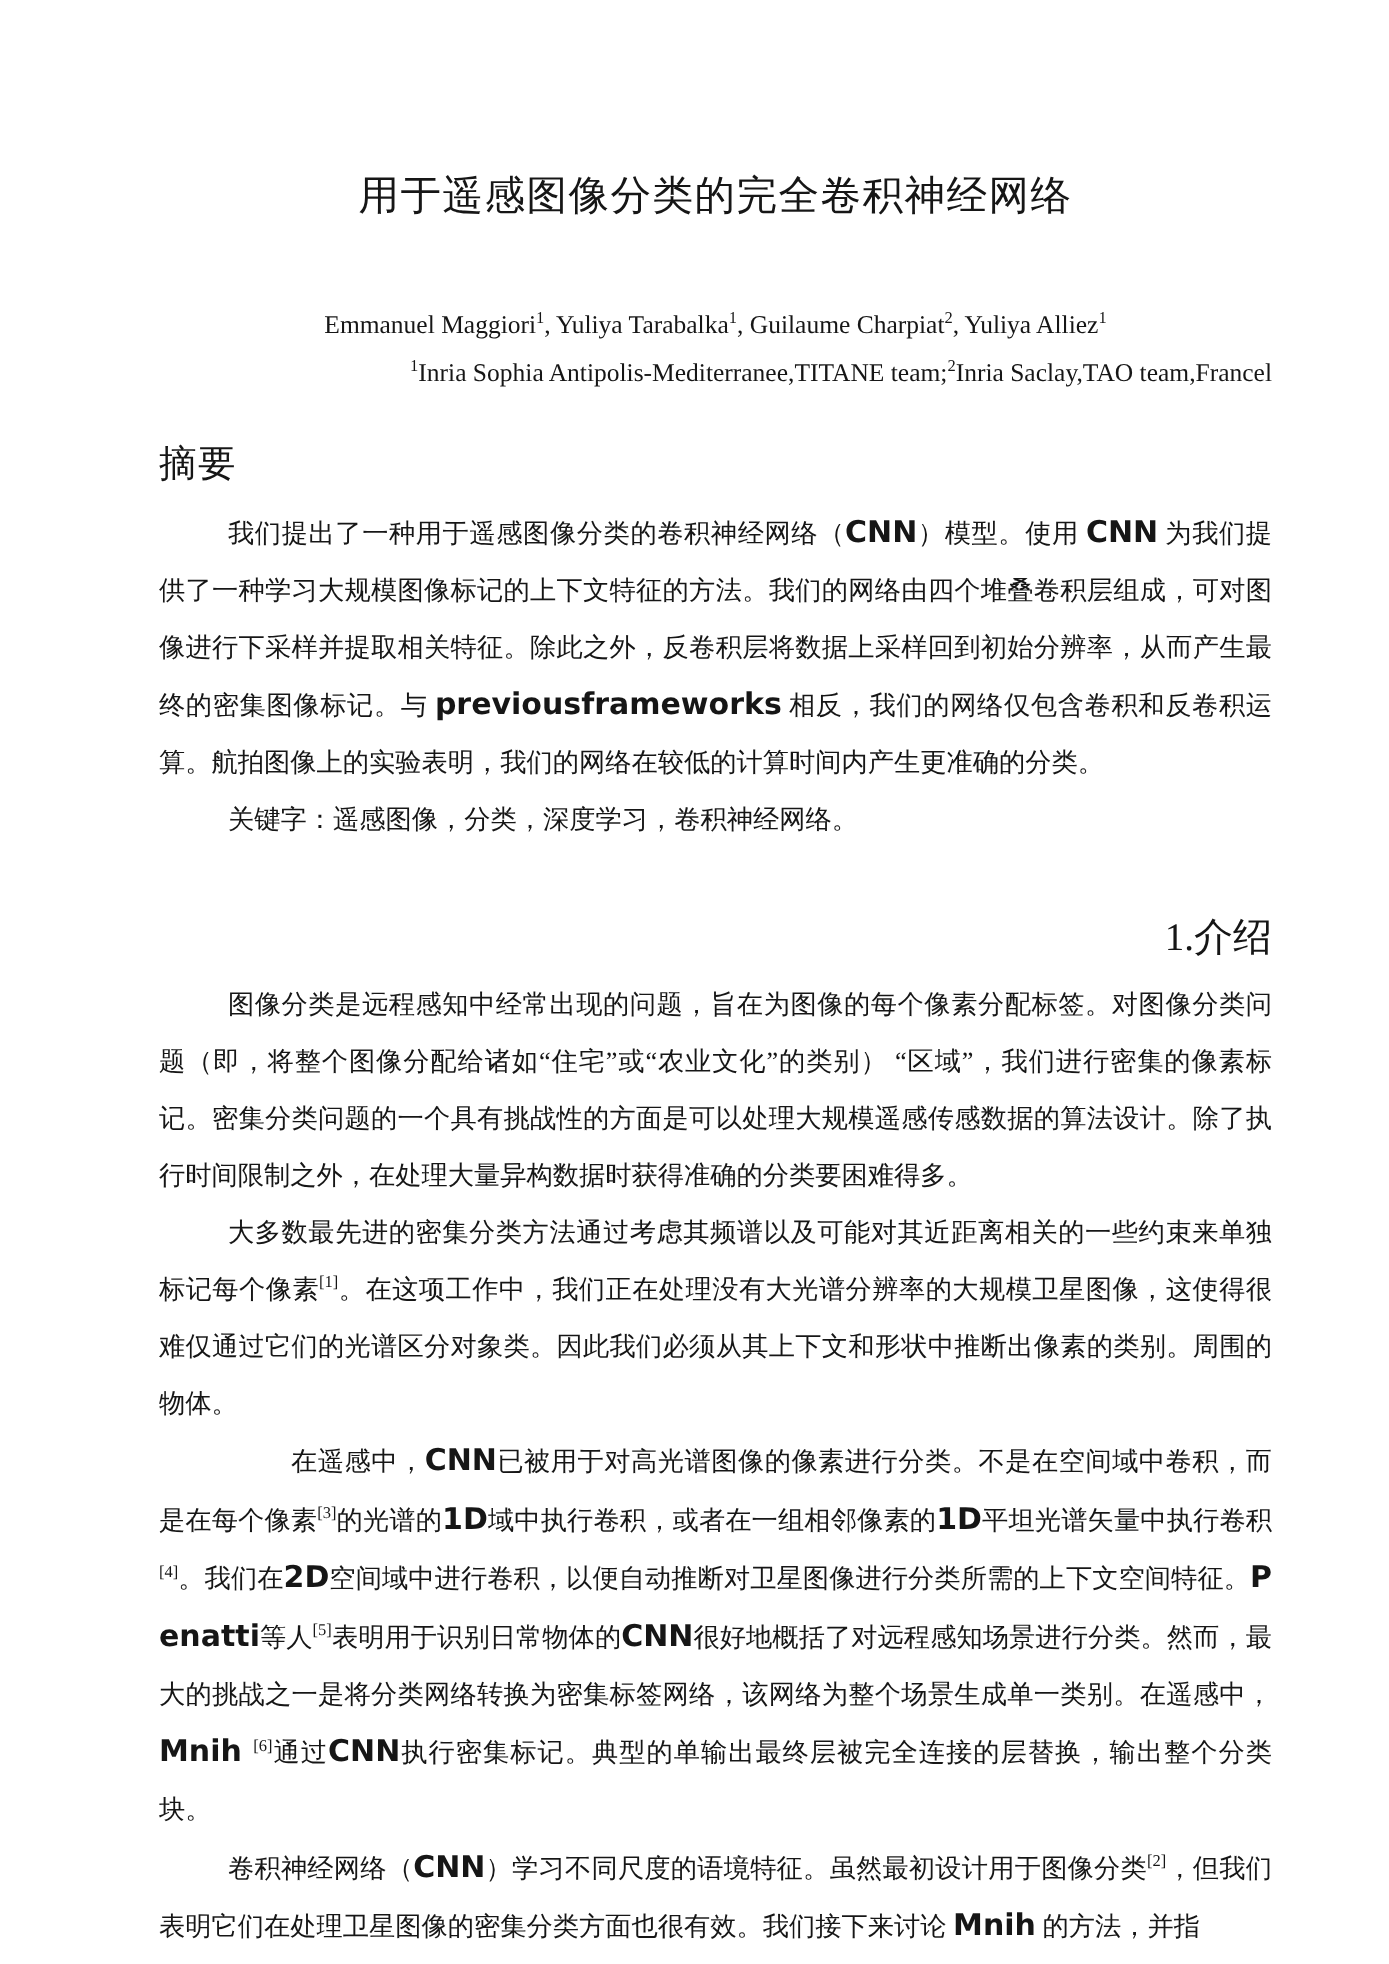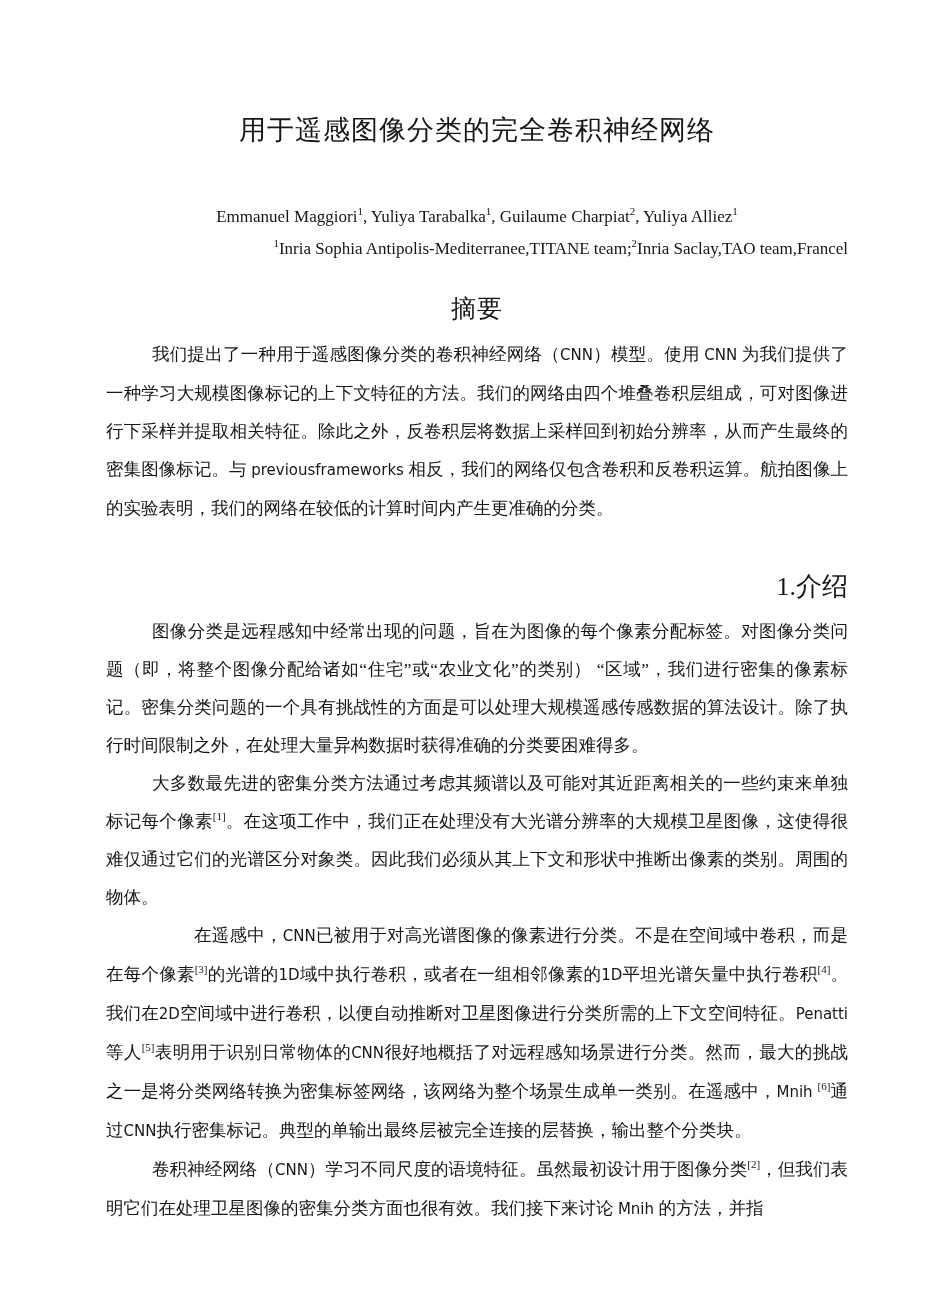--- a/index.html
+++ b/index.html
@@ -32,41 +32,42 @@
   .affil{
     margin:6px 0 0;
     font-size:17px;
     text-align:right;
     line-height:1.55;
   }
   .h-abstract{
     margin:30px 0 10px;
     font-size:25px;
     font-weight:400;
-    text-align:center;
+    text-align:left;
     letter-spacing:1px;
   }
   .h-intro{
     margin:42px 0 8px;
     font-size:26px;
     font-weight:400;
     text-align:right;
   }
   .para{
     margin:0;
     font-size:17.5px;
     line-height:38px;
     text-align:justify;
     word-break:break-all;
   }
   .indent-first{text-indent:46px;}
   .indent-large{text-indent:88px;}
   .lat{
     font-family:"DejaVu Sans","Liberation Sans",sans-serif;
-    font-size:15px;
+    font-size:20px;
+    font-weight:bold;
   }
   sup{
     font-size:11px;
     line-height:0;
     vertical-align:super;
   }
   .authors sup,.affil sup{font-size:11px;}
 </style>
 </head>
 <body>
@@ -76,20 +77,21 @@
   <h1 class="title">用于遥感图像分类的完全卷积神经网络</h1>
 
   <p class="authors"><span>Emmanuel Maggiori</span><sup>1</sup><span>, Yuliya Tarabalka</span><sup>1</sup><span>, Guilaume Charpiat</span><sup>2</sup><span>, Yuliya Alliez</span><sup>1</sup></p>
 
   <p class="affil"><sup>1</sup><span>Inria Sophia Antipolis-Mediterranee,TITANE team;</span><sup>2</sup><span>Inria Saclay,TAO team,Francel</span></p>
 
   <h2 class="h-abstract">摘要</h2>
 
   <div class="block">
       <p class="para indent-first"><span>我们提出了一种用于遥感图像分类的卷积神经网络（</span><span class="lat">CNN</span><span>）模型。使用 </span><span class="lat">CNN</span><span> 为我们提供了一种学习大规模图像标记的上下文特征的方法。我们的网络由四个堆叠卷积层组成，可对图像进行下采样并提取相关特征。除此之外，反卷积层将数据上采样回到初始分辨率，从而产生最终的密集图像标记。与 </span><span class="lat">previousframeworks</span><span> 相反，我们的网络仅包含卷积和反卷积运算。航拍图像上的实验表明，我们的网络在较低的计算时间内产生更准确的分类。</span></p>
+      <p class="para indent-first"><span>关键字：遥感图像，分类，深度学习，卷积神经网络。</span></p>
     </div>
 
   <h2 class="h-intro">1.介绍</h2>
 
   <div class="block">
       <p class="para indent-first"><span>图像分类是远程感知中经常出现的问题，旨在为图像的每个像素分配标签。对图像分类问题（即，将整个图像分配给诸如“住宅”或“农业文化”的类别） “区域”，我们进行密集的像素标记。密集分类问题的一个具有挑战性的方面是可以处理大规模遥感传感数据的算法设计。除了执行时间限制之外，在处理大量异构数据时获得准确的分类要困难得多。</span></p>
       <p class="para indent-first"><span>大多数最先进的密集分类方法通过考虑其频谱以及可能对其近距离相关的一些约束来单独标记每个像素</span><sup>[1]</sup><span>。在这项工作中，我们正在处理没有大光谱分辨率的大规模卫星图像，这使得很难仅通过它们的光谱区分对象类。因此我们必须从其上下文和形状中推断出像素的类别。周围的物体。</span></p>
       <p class="para indent-large"><span>在遥感中，</span><span class="lat">CNN</span><span>已被用于对高光谱图像的像素进行分类。不是在空间域中卷积，而是在每个像素</span><sup>[3]</sup><span>的光谱的</span><span class="lat">1D</span><span>域中执行卷积，或者在一组相邻像素的</span><span class="lat">1D</span><span>平坦光谱矢量中执行卷积</span><sup>[4]</sup><span>。我们在</span><span class="lat">2D</span><span>空间域中进行卷积，以便自动推断对卫星图像进行分类所需的上下文空间特征。</span><span class="lat">Penatti</span><span>等人</span><sup>[5]</sup><span>表明用于识别日常物体的</span><span class="lat">CNN</span><span>很好地概括了对远程感知场景进行分类。然而，最大的挑战之一是将分类网络转换为密集标签网络，该网络为整个场景生成单一类别。在遥感中，</span><span class="lat">Mnih </span><sup>[6]</sup><span>通过</span><span class="lat">CNN</span><span>执行密集标记。典型的单输出最终层被完全连接的层替换，输出整个分类块。</span></p>
       <p class="para indent-first"><span>卷积神经网络（</span><span class="lat">CNN</span><span>）学习不同尺度的语境特征。虽然最初设计用于图像分类</span><sup>[2]</sup><span>，但我们表明它们在处理卫星图像的密集分类方面也很有效。我们接下来讨论 </span><span class="lat">Mnih</span><span> 的方法，并指</span></p>
     </div>

